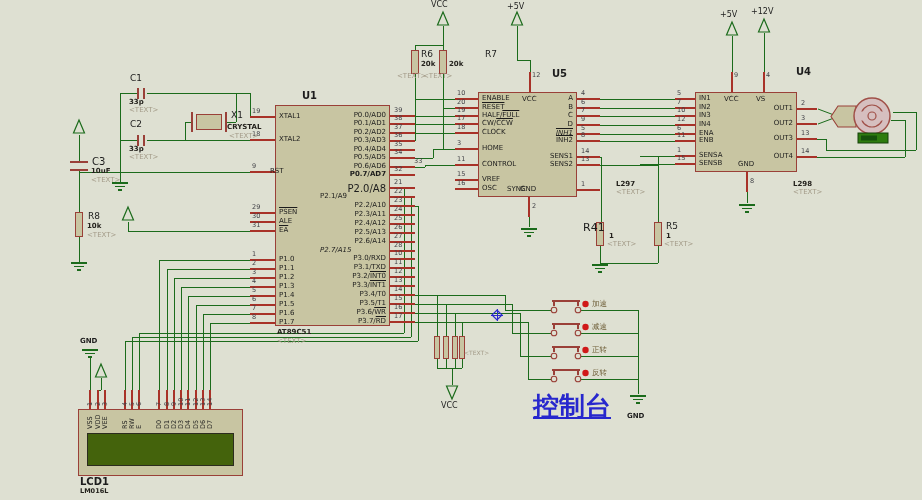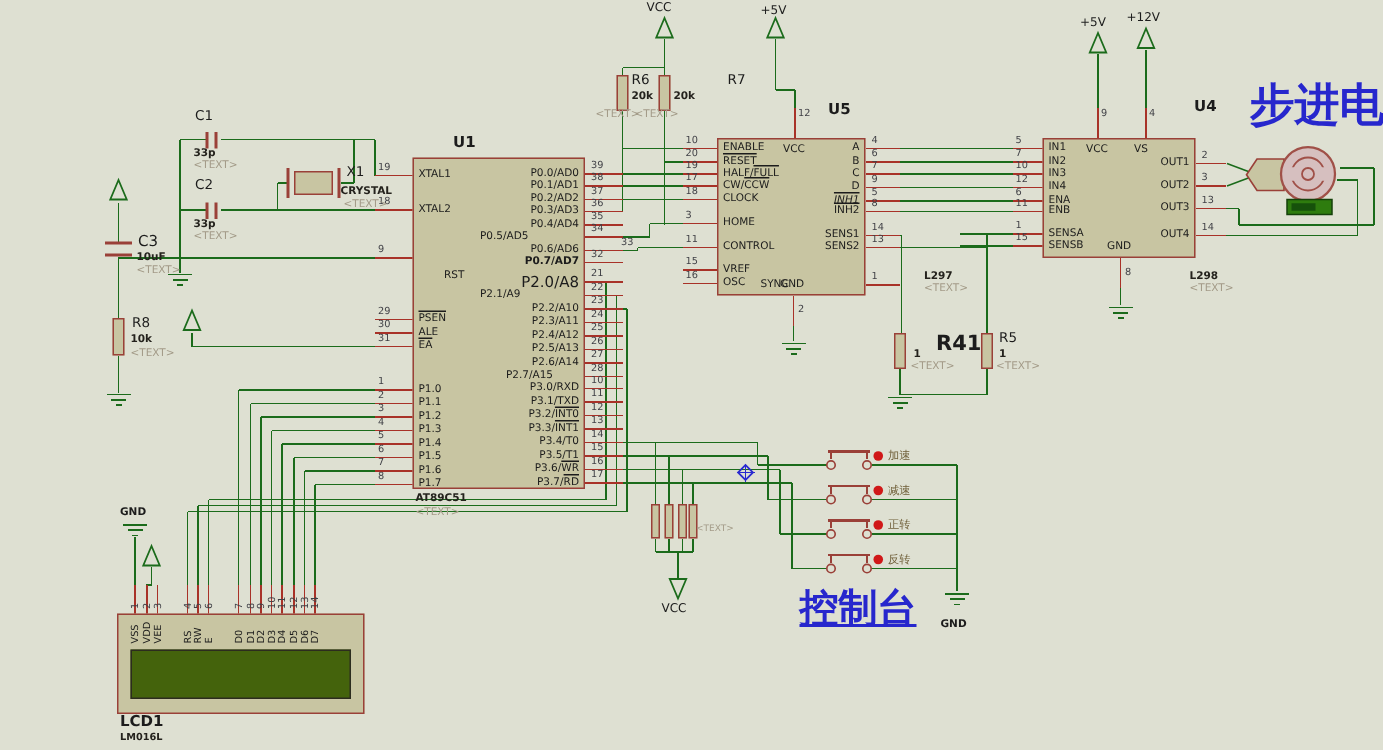--- a/index.html
+++ b/index.html
@@ -299,21 +299,21 @@
     </svg>
     <div class="chip" style="left: 275px; top: 105px; width: 115px; height: 221px;"></div>
     <div class="t b" style="left: 302px; top: 91px; font-size: 10px; color: rgb(28, 28, 28);">U1</div>
     <div class="t b" style="left: 277px; top: 329px; font-size: 7px; color: rgb(36, 34, 29);">AT89C51</div>
     <div class="t" style="left: 277px; top: 338px; font-size: 7px; color: rgb(163, 155, 136);">&lt;TEXT&gt;</div>
     <div class="t" style="left: 252px; top: 108px; font-size: 6.5px; color: rgb(63, 63, 69);">19</div>
     <div class="t" style="left: 279px; top: 113px; font-size: 7px; color: rgb(28, 28, 28);">XTAL1</div>
     <div class="t" style="left: 252px; top: 131px; font-size: 6.5px; color: rgb(63, 63, 69);">18</div>
     <div class="t" style="left: 279px; top: 136px; font-size: 7px; color: rgb(28, 28, 28);">XTAL2</div>
     <div class="t" style="left: 252px; top: 163px; font-size: 6.5px; color: rgb(63, 63, 69);">9</div>
-    <div class="t" style="left: 296px; top: 168px; font-size: 7px; color: rgb(28, 28, 28); margin-top: 12px;">RST</div>
+    <div class="t" style="left: 270px; top: 168px; font-size: 7px; color: rgb(28, 28, 28);">RST</div>
     <div class="t" style="left: 252px; top: 204px; font-size: 6.5px; color: rgb(63, 63, 69);">29</div>
     <div class="t ol" style="left: 279px; top: 209px; font-size: 7px; color: rgb(28, 28, 28);">PSEN</div>
     <div class="t" style="left: 252px; top: 213px; font-size: 6.5px; color: rgb(63, 63, 69);">30</div>
     <div class="t" style="left: 279px; top: 218px; font-size: 7px; color: rgb(28, 28, 28);">ALE</div>
     <div class="t" style="left: 252px; top: 222px; font-size: 6.5px; color: rgb(63, 63, 69);">31</div>
     <div class="t ol" style="left: 279px; top: 227px; font-size: 7px; color: rgb(28, 28, 28);">EA</div>
     <div class="t" style="left: 252px; top: 251px; font-size: 6.5px; color: rgb(63, 63, 69);">1</div>
     <div class="t" style="left: 279px; top: 256px; font-size: 7px; color: rgb(28, 28, 28);">P1.0</div>
     <div class="t" style="left: 252px; top: 260px; font-size: 6.5px; color: rgb(63, 63, 69);">2</div>
     <div class="t" style="left: 279px; top: 265px; font-size: 7px; color: rgb(28, 28, 28);">P1.1</div>
@@ -333,41 +333,41 @@
     <div class="t" style="left: 320px; top: 112px; font-size: 7px; color: rgb(28, 28, 28); width: 66px; text-align: right;">P0.0/AD0</div>
     <div class="t" style="left: 394px; top: 115px; font-size: 6.5px; color: rgb(63, 63, 69);">38</div>
     <div class="t" style="left: 320px; top: 120px; font-size: 7px; color: rgb(28, 28, 28); width: 66px; text-align: right;">P0.1/AD1</div>
     <div class="t" style="left: 394px; top: 124px; font-size: 6.5px; color: rgb(63, 63, 69);">37</div>
     <div class="t" style="left: 320px; top: 129px; font-size: 7px; color: rgb(28, 28, 28); width: 66px; text-align: right;">P0.2/AD2</div>
     <div class="t" style="left: 394px; top: 132px; font-size: 6.5px; color: rgb(63, 63, 69);">36</div>
     <div class="t" style="left: 320px; top: 137px; font-size: 7px; color: rgb(28, 28, 28); width: 66px; text-align: right;">P0.3/AD3</div>
     <div class="t" style="left: 394px; top: 141px; font-size: 6.5px; color: rgb(63, 63, 69);">35</div>
     <div class="t" style="left: 320px; top: 146px; font-size: 7px; color: rgb(28, 28, 28); width: 66px; text-align: right;">P0.4/AD4</div>
     <div class="t" style="left: 394px; top: 149px; font-size: 6.5px; color: rgb(63, 63, 69);">34</div>
-    <div class="t" style="left: 320px; top: 154px; font-size: 7px; color: rgb(28, 28, 28); width: 66px; ">P0.5/AD5</div>
+    <div class="t" style="left: 320px; top: 154px; font-size: 7px; color: rgb(28, 28, 28); width: 66px; text-align: right;">P0.5/AD5</div>
     <div class="t" style="left: 394px; top: 158px; font-size: 6.5px; color: rgb(63, 63, 69); margin-left: 20px;">33</div>
     <div class="t" style="left: 320px; top: 163px; font-size: 7px; color: rgb(28, 28, 28); width: 66px; text-align: right;">P0.6/AD6</div>
     <div class="t" style="left: 394px; top: 166px; font-size: 6.5px; color: rgb(63, 63, 69);">32</div>
     <div class="t" style="left: 320px; top: 171px; font-size: 7px; color: rgb(28, 28, 28); width: 66px; text-align: right; font-weight: bold;">P0.7/AD7</div>
     <div class="t" style="left: 394px; top: 179px; font-size: 6.5px; color: rgb(63, 63, 69);">21</div>
     <div class="t" style="left: 320px; top: 184px; font-size: 10px; color: rgb(28, 28, 28); width: 66px; text-align: right;">P2.0/A8</div>
     <div class="t" style="left: 394px; top: 188px; font-size: 6.5px; color: rgb(63, 63, 69);">22</div>
     <div class="t" style="left: 320px; top: 193px; font-size: 7px; color: rgb(28, 28, 28); width: 66px; text-align: left;">P2.1/A9</div>
     <div class="t" style="left: 394px; top: 197px; font-size: 6.5px; color: rgb(63, 63, 69);">23</div>
     <div class="t" style="left: 320px; top: 202px; font-size: 7px; color: rgb(28, 28, 28); width: 66px; text-align: right;">P2.2/A10</div>
     <div class="t" style="left: 394px; top: 206px; font-size: 6.5px; color: rgb(63, 63, 69);">24</div>
     <div class="t" style="left: 320px; top: 211px; font-size: 7px; color: rgb(28, 28, 28); width: 66px; text-align: right;">P2.3/A11</div>
     <div class="t" style="left: 394px; top: 215px; font-size: 6.5px; color: rgb(63, 63, 69);">25</div>
     <div class="t" style="left: 320px; top: 220px; font-size: 7px; color: rgb(28, 28, 28); width: 66px; text-align: right;">P2.4/A12</div>
     <div class="t" style="left: 394px; top: 224px; font-size: 6.5px; color: rgb(63, 63, 69);">26</div>
     <div class="t" style="left: 320px; top: 229px; font-size: 7px; color: rgb(28, 28, 28); width: 66px; text-align: right;">P2.5/A13</div>
     <div class="t" style="left: 394px; top: 233px; font-size: 6.5px; color: rgb(63, 63, 69);">27</div>
     <div class="t" style="left: 320px; top: 238px; font-size: 7px; color: rgb(28, 28, 28); width: 66px; text-align: right;">P2.6/A14</div>
     <div class="t" style="left: 394px; top: 242px; font-size: 6.5px; color: rgb(63, 63, 69);">28</div>
-    <div class="t" style="left: 320px; top: 247px; font-size: 7px; color: rgb(28, 28, 28); width: 66px; text-align: center;">P2.7/A15</div>
+    <div class="t" style="left: 320px; top: 247px; font-size: 7px; color: rgb(28, 28, 28); width: 66px; text-align: left; font-style: italic;">P2.7/A15</div>
     <div class="t" style="left: 394px; top: 250px; font-size: 6.5px; color: rgb(63, 63, 69);">10</div>
     <div class="t" style="left: 320px; top: 255px; font-size: 7px; color: rgb(28, 28, 28); width: 66px; text-align: right;">P3.0/RXD</div>
     <div class="t" style="left: 394px; top: 259px; font-size: 6.5px; color: rgb(63, 63, 69);">11</div>
     <div class="t" style="left: 320px; top: 264px; font-size: 7px; color: rgb(28, 28, 28); width: 66px; text-align: right;">P3.1/TXD</div>
     <div class="t" style="left: 394px; top: 268px; font-size: 6.5px; color: rgb(63, 63, 69);">12</div>
     <div class="t" style="left: 320px; top: 273px; font-size: 7px; color: rgb(28, 28, 28); width: 66px; text-align: right;"><span>P3.2/</span><span class="ol">INT0</span></div>
     <div class="t" style="left: 394px; top: 277px; font-size: 6.5px; color: rgb(63, 63, 69);">13</div>
     <div class="t" style="left: 320px; top: 282px; font-size: 7px; color: rgb(28, 28, 28); width: 66px; text-align: right;"><span>P3.3/</span><span class="ol">INT1</span></div>
     <div class="t" style="left: 394px; top: 286px; font-size: 6.5px; color: rgb(63, 63, 69);">14</div>
     <div class="t" style="left: 320px; top: 291px; font-size: 7px; color: rgb(28, 28, 28); width: 66px; text-align: right;">P3.4/T0</div>
@@ -530,22 +530,21 @@
     <div class="t" style="left: 87px; top: 232px; font-size: 7px; color: rgb(163, 155, 136);">&lt;TEXT&gt;</div>
     <div class="t" style="left: 231px; top: 111px; font-size: 9px; color: rgb(28, 28, 28);">X1</div>
     <div class="t b" style="left: 227px; top: 124px; font-size: 7px; color: rgb(36, 34, 29);">CRYSTAL</div>
     <div class="t" style="left: 229px; top: 133px; font-size: 7px; color: rgb(163, 155, 136);">&lt;TEXT&gt;</div>
     <div class="t" style="left: 421px; top: 50px; font-size: 9px; color: rgb(28, 28, 28);">R6</div>
     <div class="t b" style="left: 421px; top: 61px; font-size: 7px; color: rgb(36, 34, 29);">20k</div>
     <div class="t" style="left: 397px; top: 73px; font-size: 7px; color: rgb(163, 155, 136);">&lt;TEXT&gt;</div>
     <div class="t" style="left: 449px; top: 50px; font-size: 9px; color: rgb(28, 28, 28); padding-left: 36px;">R7</div>
     <div class="t b" style="left: 449px; top: 61px; font-size: 7px; color: rgb(36, 34, 29);">20k</div>
     <div class="t" style="left: 423px; top: 73px; font-size: 7px; color: rgb(163, 155, 136);">&lt;TEXT&gt;</div>
-    <div class="t" style="left: 624px; top: 222px; font-size: 14px; color: rgb(28, 28, 28); font-weight: bold;">R41</div>
+    <div class="t" style="left: 583px; top: 222px; font-size: 11px; color: rgb(28, 28, 28);">R41</div>
     <div class="t b" style="left: 609px; top: 233px; font-size: 7px; color: rgb(36, 34, 29);">1</div>
     <div class="t" style="left: 607px; top: 241px; font-size: 7px; color: rgb(163, 155, 136);">&lt;TEXT&gt;</div>
     <div class="t" style="left: 666px; top: 222px; font-size: 9px; color: rgb(28, 28, 28);">R5</div>
     <div class="t b" style="left: 666px; top: 233px; font-size: 7px; color: rgb(36, 34, 29);">1</div>
     <div class="t" style="left: 664px; top: 241px; font-size: 7px; color: rgb(163, 155, 136);">&lt;TEXT&gt;</div>
     <div class="t" style="left: 464px; top: 350px; font-size: 6px; color: rgb(163, 155, 136);">&lt;TEXT&gt;</div>
-    <div class="t b" style="left: 833px; top: 56px; font-size: 30px; color: rgb(39, 39, 205);">步进电</div>
     <div class="t b" style="left: 533px; top: 393px; font-size: 26px; color: rgb(39, 39, 205); text-decoration: underline;">控制台</div>
   </div>
 
 </body></html>

